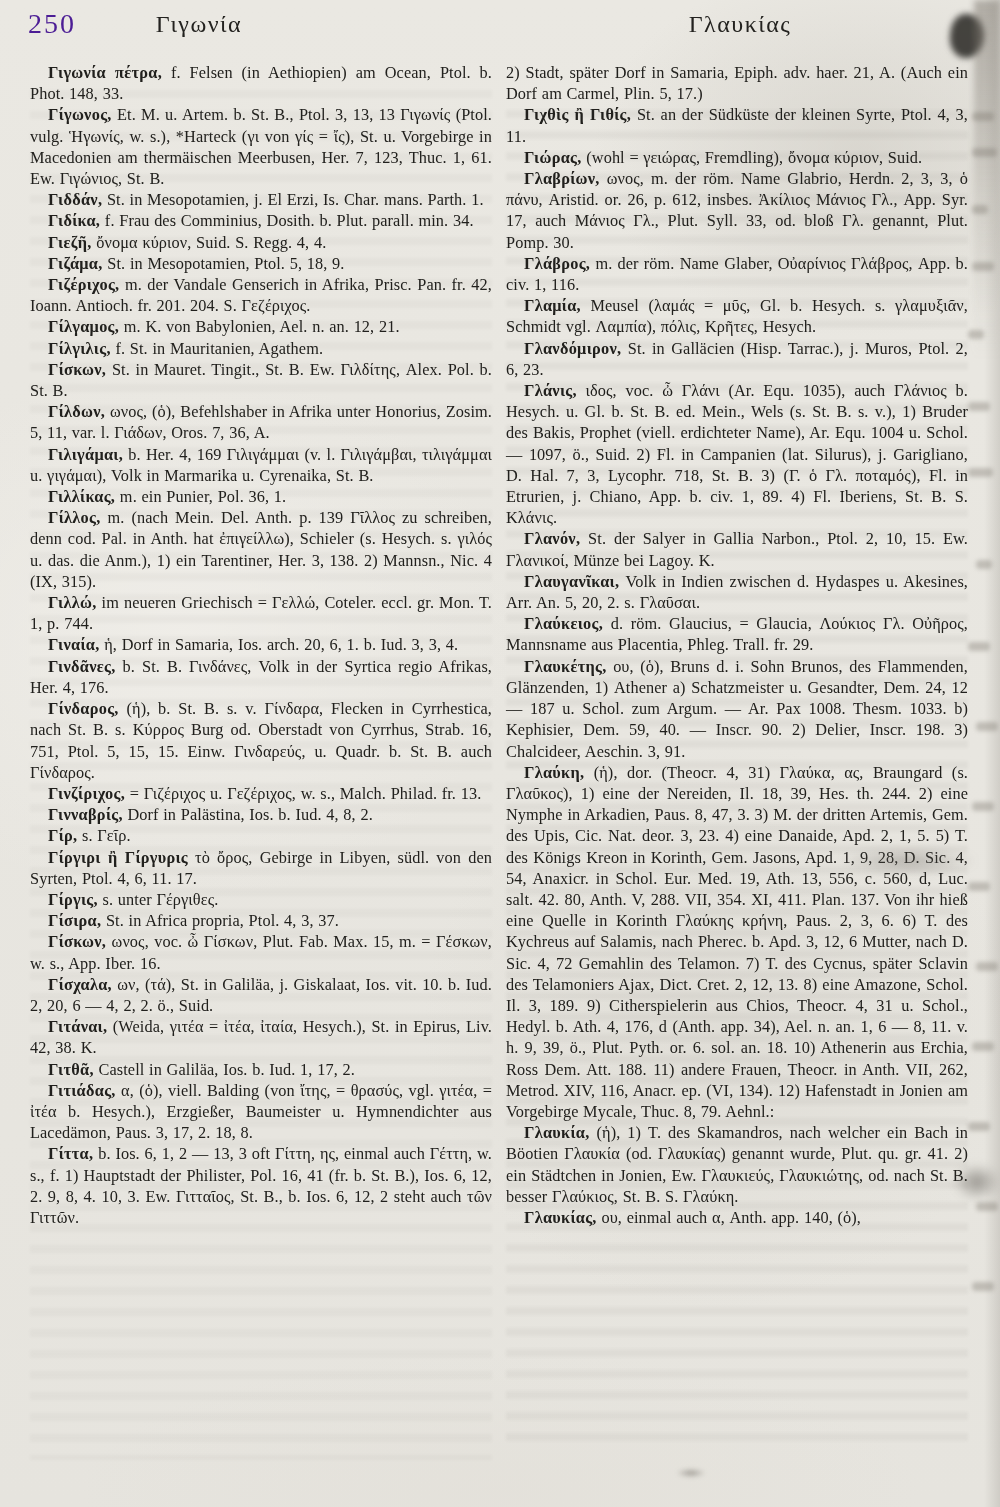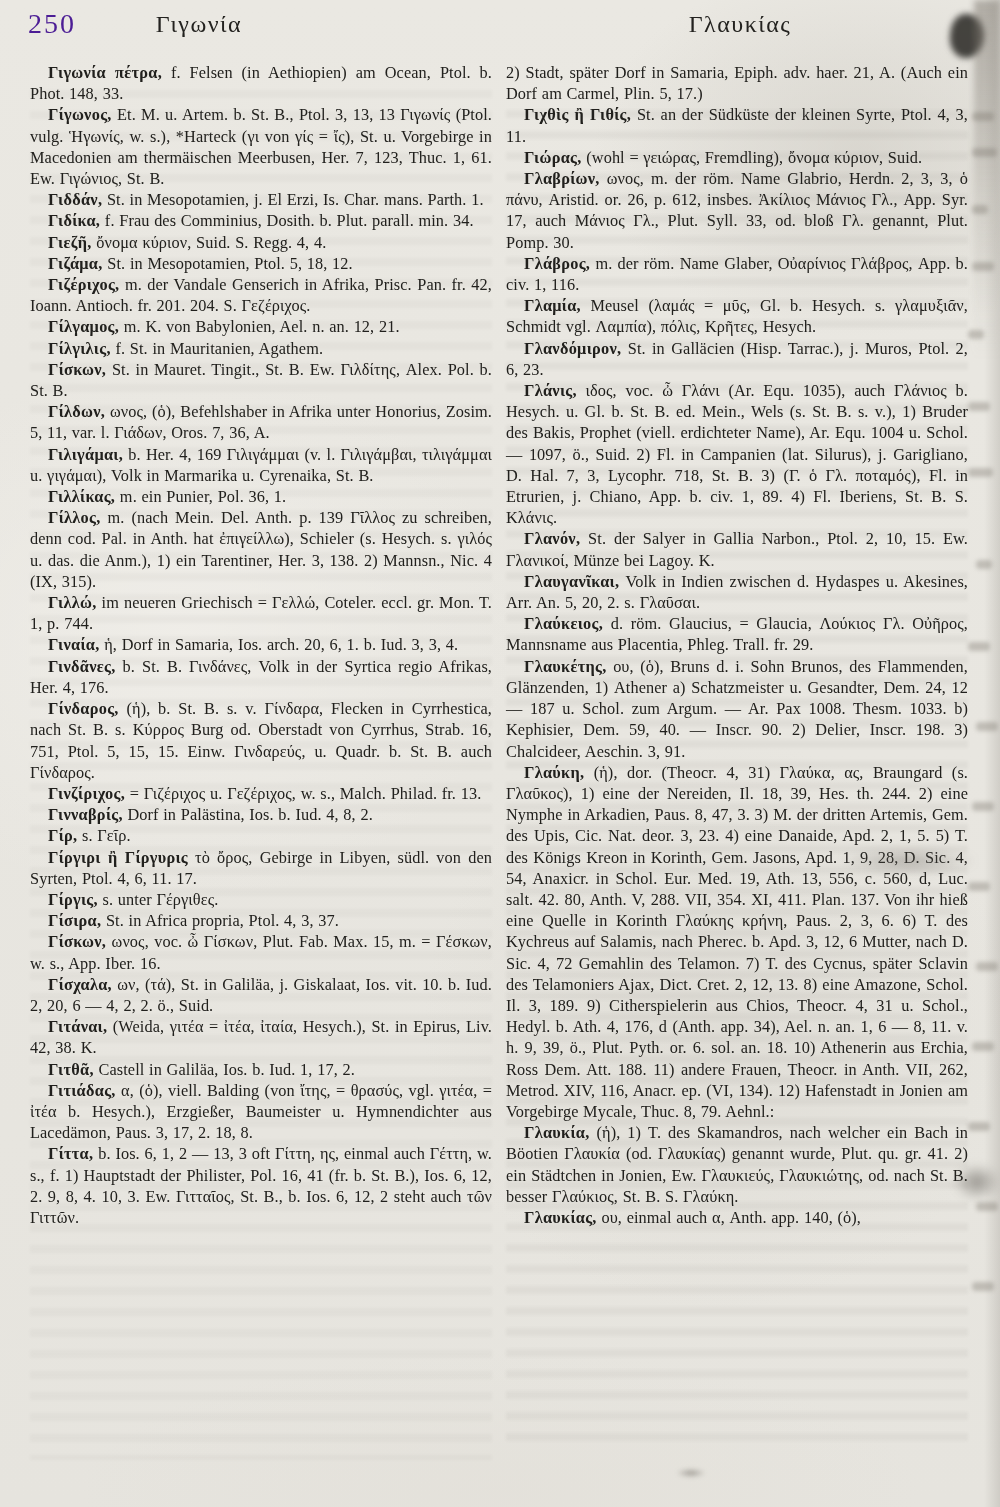--- a/index.html
+++ b/index.html
@@ -102,21 +102,21 @@
     <span class="running-head rh-left">Γιγωνία</span>
     <span class="running-head rh-right">Γλαυκίας</span>
   </header>
 
   <div class="col col-left" id="col-left">
       <p class="entry"><b class="hw">Γιγωνία πέτρα,</b><span> f. Felsen (in Aethiopien) am Ocean, Ptol. b. Phot. 148, 33.</span></p>
       <p class="entry"><b class="hw">Γίγωνος,</b><span> Et. M. u. Artem. b. St. B., Ptol. 3, 13, 13 Γιγωνίς (Ptol. vulg. Ἡγωνίς, w. s.), *Harteck (γι von γίς = ἴς), St. u. Vorgebirge in Macedonien am thermäischen Meerbusen, Her. 7, 123, Thuc. 1, 61. Ew. Γιγώνιος, St. B.</span></p>
       <p class="entry"><b class="hw">Γιδδάν,</b><span> St. in Mesopotamien, j. El Erzi, Is. Char. mans. Parth. 1.</span></p>
       <p class="entry"><b class="hw">Γιδίκα,</b><span> f. Frau des Comminius, Dosith. b. Plut. parall. min. 34.</span></p>
       <p class="entry"><b class="hw">Γιεζῆ,</b><span> ὄνομα κύριον, Suid. S. Regg. 4, 4.</span></p>
-      <p class="entry"><b class="hw">Γιζάμα,</b><span> St. in Mesopotamien, Ptol. 5, 18, 12.</span></p>
+      <p class="entry"><b class="hw">Γιζάμα,</b><span> St. in Mesopotamien, Ptol. 5, 18, 9.</span></p>
       <p class="entry"><b class="hw">Γιζέριχος,</b><span> m. der Vandale Genserich in Afrika, Prisc. Pan. fr. 42, Ioann. Antioch. fr. 201. 204. S. Γεζέριχος.</span></p>
       <p class="entry"><b class="hw">Γίλγαμος,</b><span> m. K. von Babylonien, Ael. n. an. 12, 21.</span></p>
       <p class="entry"><b class="hw">Γίλγιλις,</b><span> f. St. in Mauritanien, Agathem.</span></p>
       <p class="entry"><b class="hw">Γίσκων,</b><span> St. in Mauret. Tingit., St. B. Ew. Γιλδίτης, Alex. Pol. b. St. B.</span></p>
       <p class="entry"><b class="hw">Γίλδων,</b><span> ωνος, (ὁ), Befehlshaber in Afrika unter Honorius, Zosim. 5, 11, var. l. Γιάδων, Oros. 7, 36, A.</span></p>
       <p class="entry"><b class="hw">Γιλιγάμαι,</b><span> b. Her. 4, 169 Γιλιγάμμαι (v. l. Γιλιγάμβαι, τιλιγάμμαι u. γιγάμαι), Volk in Marmarika u. Cyrenaika, St. B.</span></p>
       <p class="entry"><b class="hw">Γιλλίκας,</b><span> m. ein Punier, Pol. 36, 1.</span></p>
       <p class="entry"><b class="hw">Γίλλος,</b><span> m. (nach Mein. Del. Anth. p. 139 Γῖλλος zu schreiben, denn cod. Pal. in Anth. hat ἐπιγείλλω), Schieler (s. Hesych. s. γιλός u. das. die Anm.), 1) ein Tarentiner, Her. 3, 138. 2) Mannsn., Nic. 4 (IX, 315).</span></p>
       <p class="entry"><b class="hw">Γιλλώ,</b><span> im neueren Griechisch = Γελλώ, Coteler. eccl. gr. Mon. T. 1, p. 744.</span></p>
       <p class="entry"><b class="hw">Γιναία,</b><span> ἡ, Dorf in Samaria, Ios. arch. 20, 6, 1. b. Iud. 3, 3, 4.</span></p>

